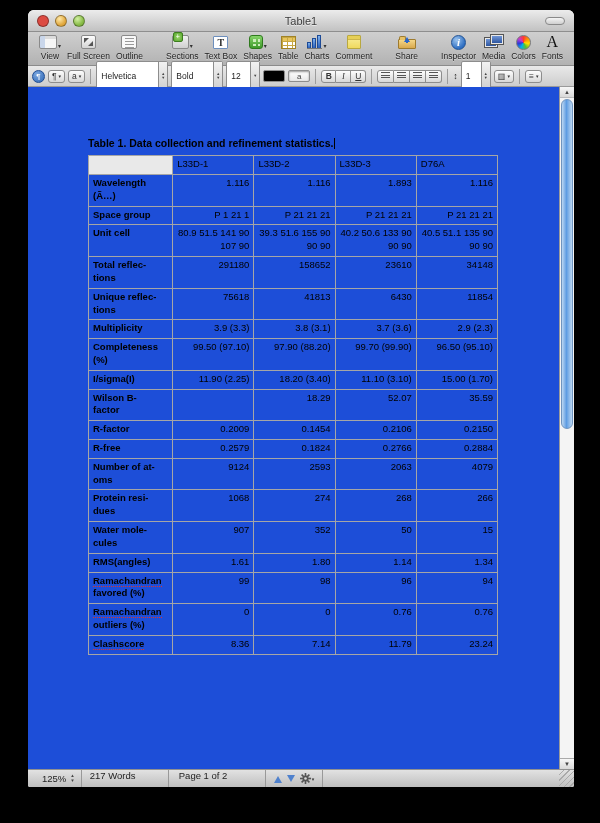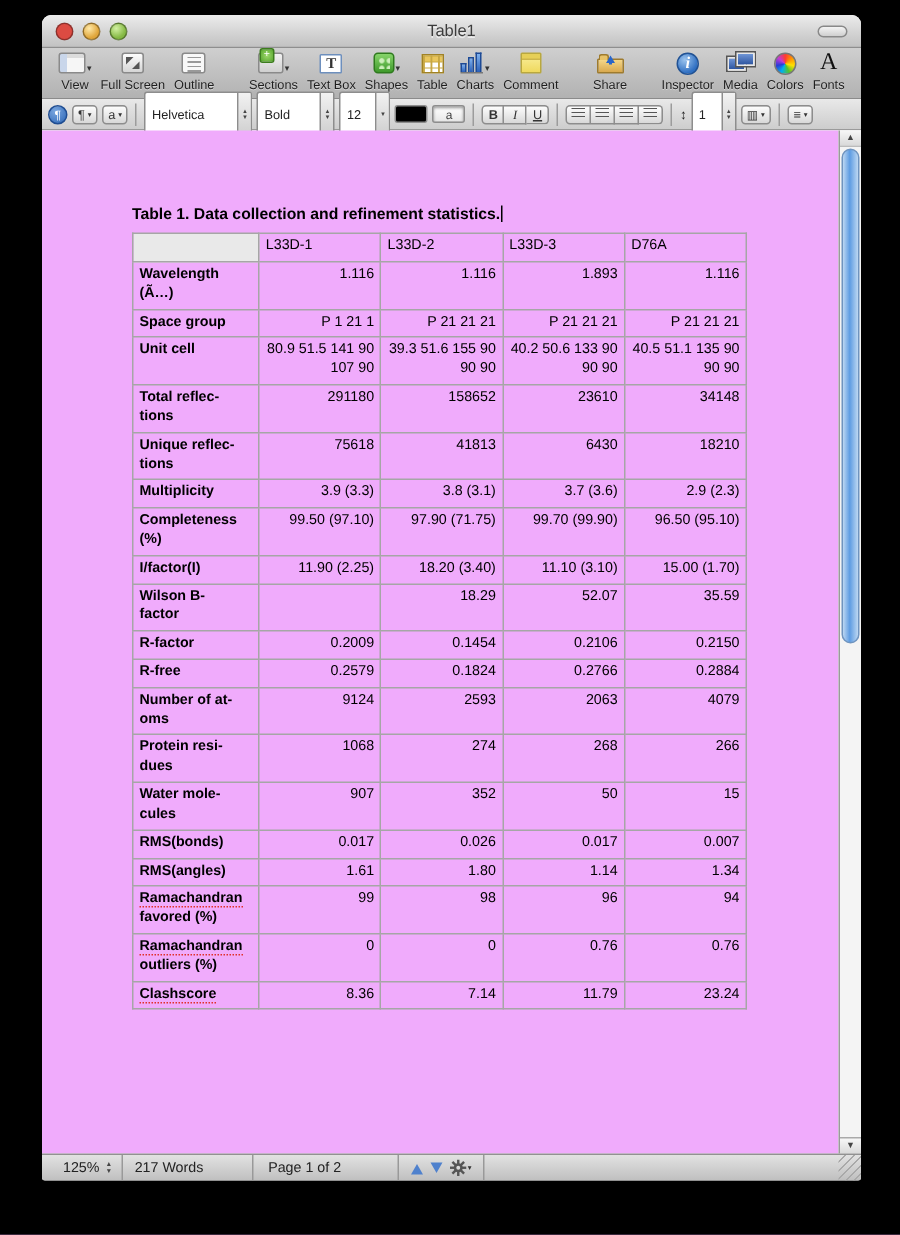--- a/index.html
+++ b/index.html
@@ -101,21 +101,21 @@
   .seg{ display:flex; }
   .seg .sbtn{ height:13px; min-width:15px; padding:0 3px; background:linear-gradient(#fdfdfd,#d8d8d8); border:1px solid #8d8d8d; border-left:none; font-size:8.5px; color:#333; display:flex; align-items:center; justify-content:center;}
   .seg .sbtn:first-child{ border-left:1px solid #8d8d8d; border-radius:3px 0 0 3px;}
   .seg .sbtn:last-child{ border-radius:0 3px 3px 0;}
   .bars{ width:9px; height:8px; background-image:repeating-linear-gradient(#555 0 1px, transparent 1px 2.6px);}
   .fmt-div{ width:1px; height:15px; background:#9c9c9c; margin:0 2px; flex:0 0 1px;}
   .dd-caret{ font-size:5px; color:#333; }
 
   
   .content{ flex:1; display:flex; min-height:0; background:#fff; }
-  .docarea{ flex:1; overflow:hidden; position:relative; background:#f0abfc;}
+  .docarea{ flex:1; overflow:hidden; position:relative; background:#1d4ed8;}
   .page{ padding:50px 0 0 60px; }
   .page-title{ font-size:10.5px; font-weight:bold; color:#000; margin-bottom:6px; }
   .cursor{ display:inline-block; width:1px; height:11px; background:#000; vertical-align:-2px; margin-left:1px;}
 
   table.stats{ border-collapse:collapse; width:410px; table-layout:fixed; }
   table.stats th, table.stats td{
     border:1px solid #a6a6a6; font-size:9.5px; line-height:1.35;
     padding:2px 4px 3px 4px; vertical-align:top; color:#000;
   }
   table.stats col.c0{ width:84px;}
@@ -132,21 +132,21 @@
   .sb-btn.up{ top:0; border-bottom:1px solid #bbb;}
   .sb-btn.down{ bottom:0; border-top:1px solid #aaa;}
   .sb-thumb{ position:absolute; left:1px; right:1px; top:12px; height:330px; border-radius:7px;
     background:linear-gradient(90deg,#bcd7f2,#5e9ce2 45%,#bcd7f2); border:1px solid #6f94bf;}
 
   
   .statusbar{
     height:18px; flex:0 0 18px;
     background:linear-gradient(#e2e2e2,#bfbfbf);
     border-top:1px solid #919191;
-    display:flex; align-items:center; font-size:9.5px; color:#222; position:relative;
+    display:flex; font-size:9.5px; color:#222; position:relative;
   }
   .st-div{ width:1px; height:100%; background:#999; }
   .st-zoom{ display:flex; align-items:center; gap:4px; padding:0 6px 0 14px; }
   .st-stepper{ display:flex; flex-direction:column; font-size:4.5px; line-height:4.5px; color:#444;}
   .st-words{ width:86px; padding-left:8px;}
   .st-page{ width:96px; padding-left:10px;}
   .st-nav{ display:flex; align-items:center; gap:5px; padding:0 8px;}
   .tri-up{ width:0;height:0;border:4.5px solid transparent;border-bottom:7px solid #4f81cd; margin-bottom:3px;}
   .tri-down{ width:0;height:0;border:4.5px solid transparent;border-top:7px solid #4f81cd; margin-top:3px;}
   .gear{ display:flex; align-items:center; gap:1px; color:#444;}
@@ -400,38 +400,38 @@
                 <td>291180</td>
                 <td>158652</td>
                 <td>23610</td>
                 <td>34148</td>
               </tr>
               <tr>
                 <th>Unique reflec-<br>tions</th>
                 <td>75618</td>
                 <td>41813</td>
                 <td>6430</td>
-                <td>18210</td>
+                <td>11854</td>
               </tr>
               <tr>
                 <th>Multiplicity</th>
                 <td>3.9 (3.3)</td>
                 <td>3.8 (3.1)</td>
                 <td>3.7 (3.6)</td>
                 <td>2.9 (2.3)</td>
               </tr>
               <tr>
                 <th>Completeness<br>(%)</th>
                 <td>99.50 (97.10)</td>
-                <td>97.90 (71.75)</td>
+                <td>97.90 (88.20)</td>
                 <td>99.70 (99.90)</td>
                 <td>96.50 (95.10)</td>
               </tr>
               <tr>
-                <th>I/factor(I)</th>
+                <th>I/sigma(I)</th>
                 <td>11.90 (2.25)</td>
                 <td>18.20 (3.40)</td>
                 <td>11.10 (3.10)</td>
                 <td>15.00 (1.70)</td>
               </tr>
               <tr>
                 <th>Wilson B-<br>factor</th>
                 <td></td>
                 <td>18.29</td>
                 <td>52.07</td>
@@ -464,27 +464,20 @@
                 <td>274</td>
                 <td>268</td>
                 <td>266</td>
               </tr>
               <tr>
                 <th>Water mole-<br>cules</th>
                 <td>907</td>
                 <td>352</td>
                 <td>50</td>
                 <td>15</td>
-              </tr>
-              <tr>
-                <th>RMS(bonds)</th>
-                <td>0.017</td>
-                <td>0.026</td>
-                <td>0.017</td>
-                <td>0.007</td>
               </tr>
               <tr>
                 <th>RMS(angles)</th>
                 <td>1.61</td>
                 <td>1.80</td>
                 <td>1.14</td>
                 <td>1.34</td>
               </tr>
               <tr>
                 <th><span class="spell">Ramachandran</span><br>favored (%)</th>

